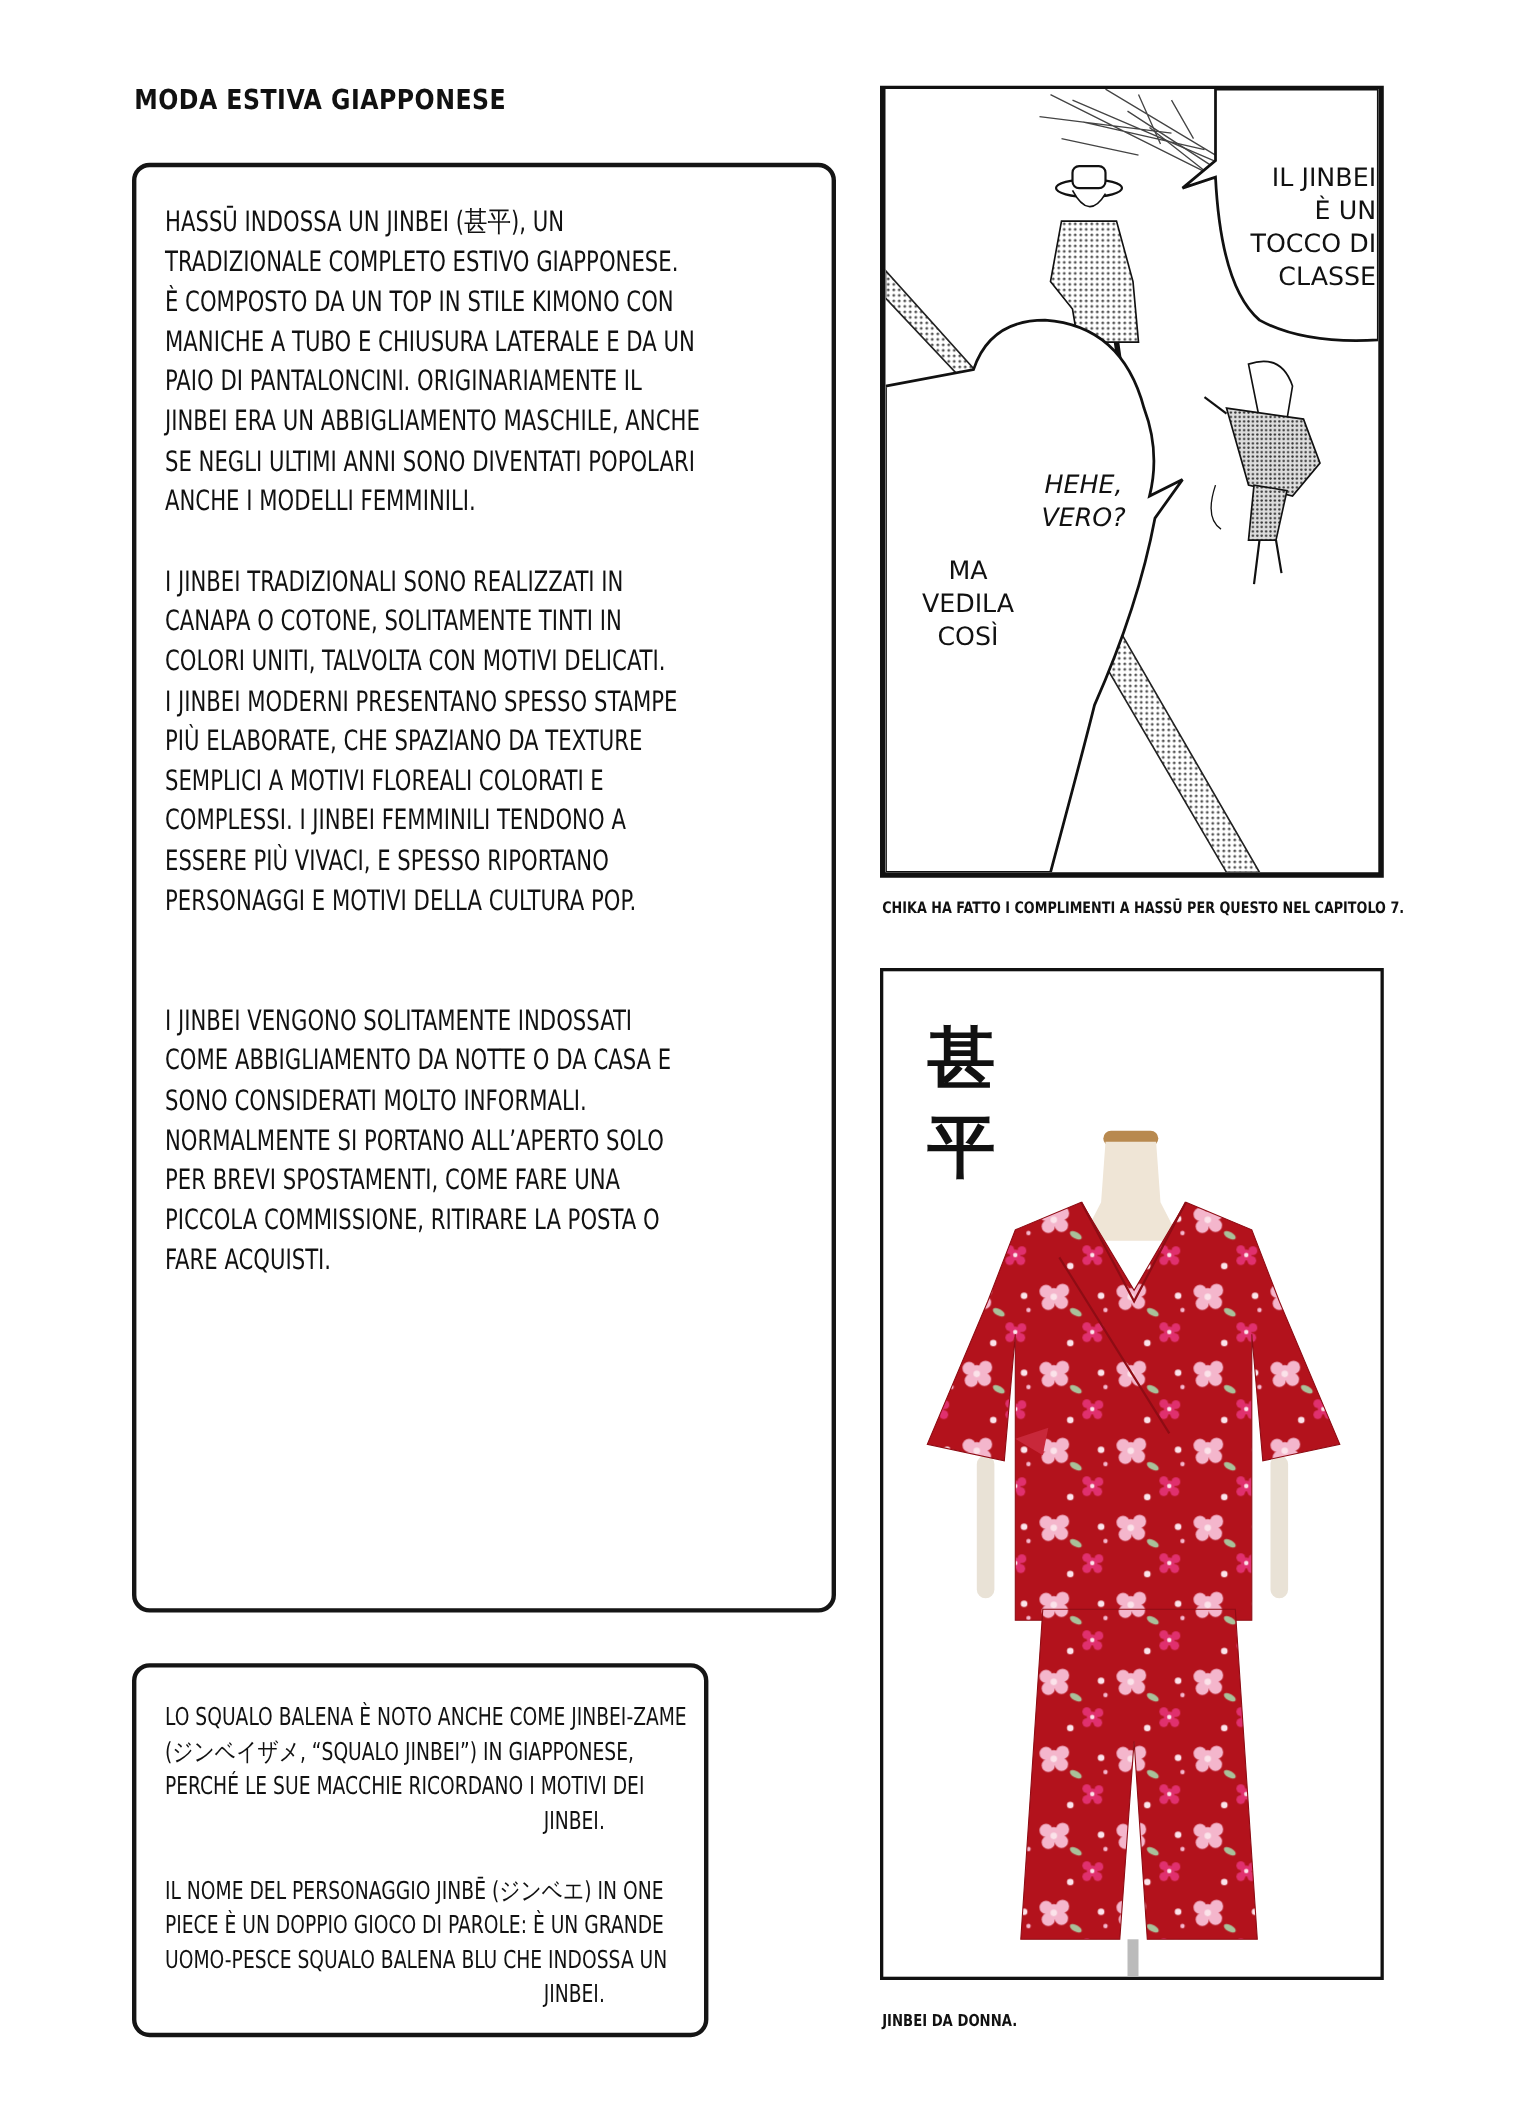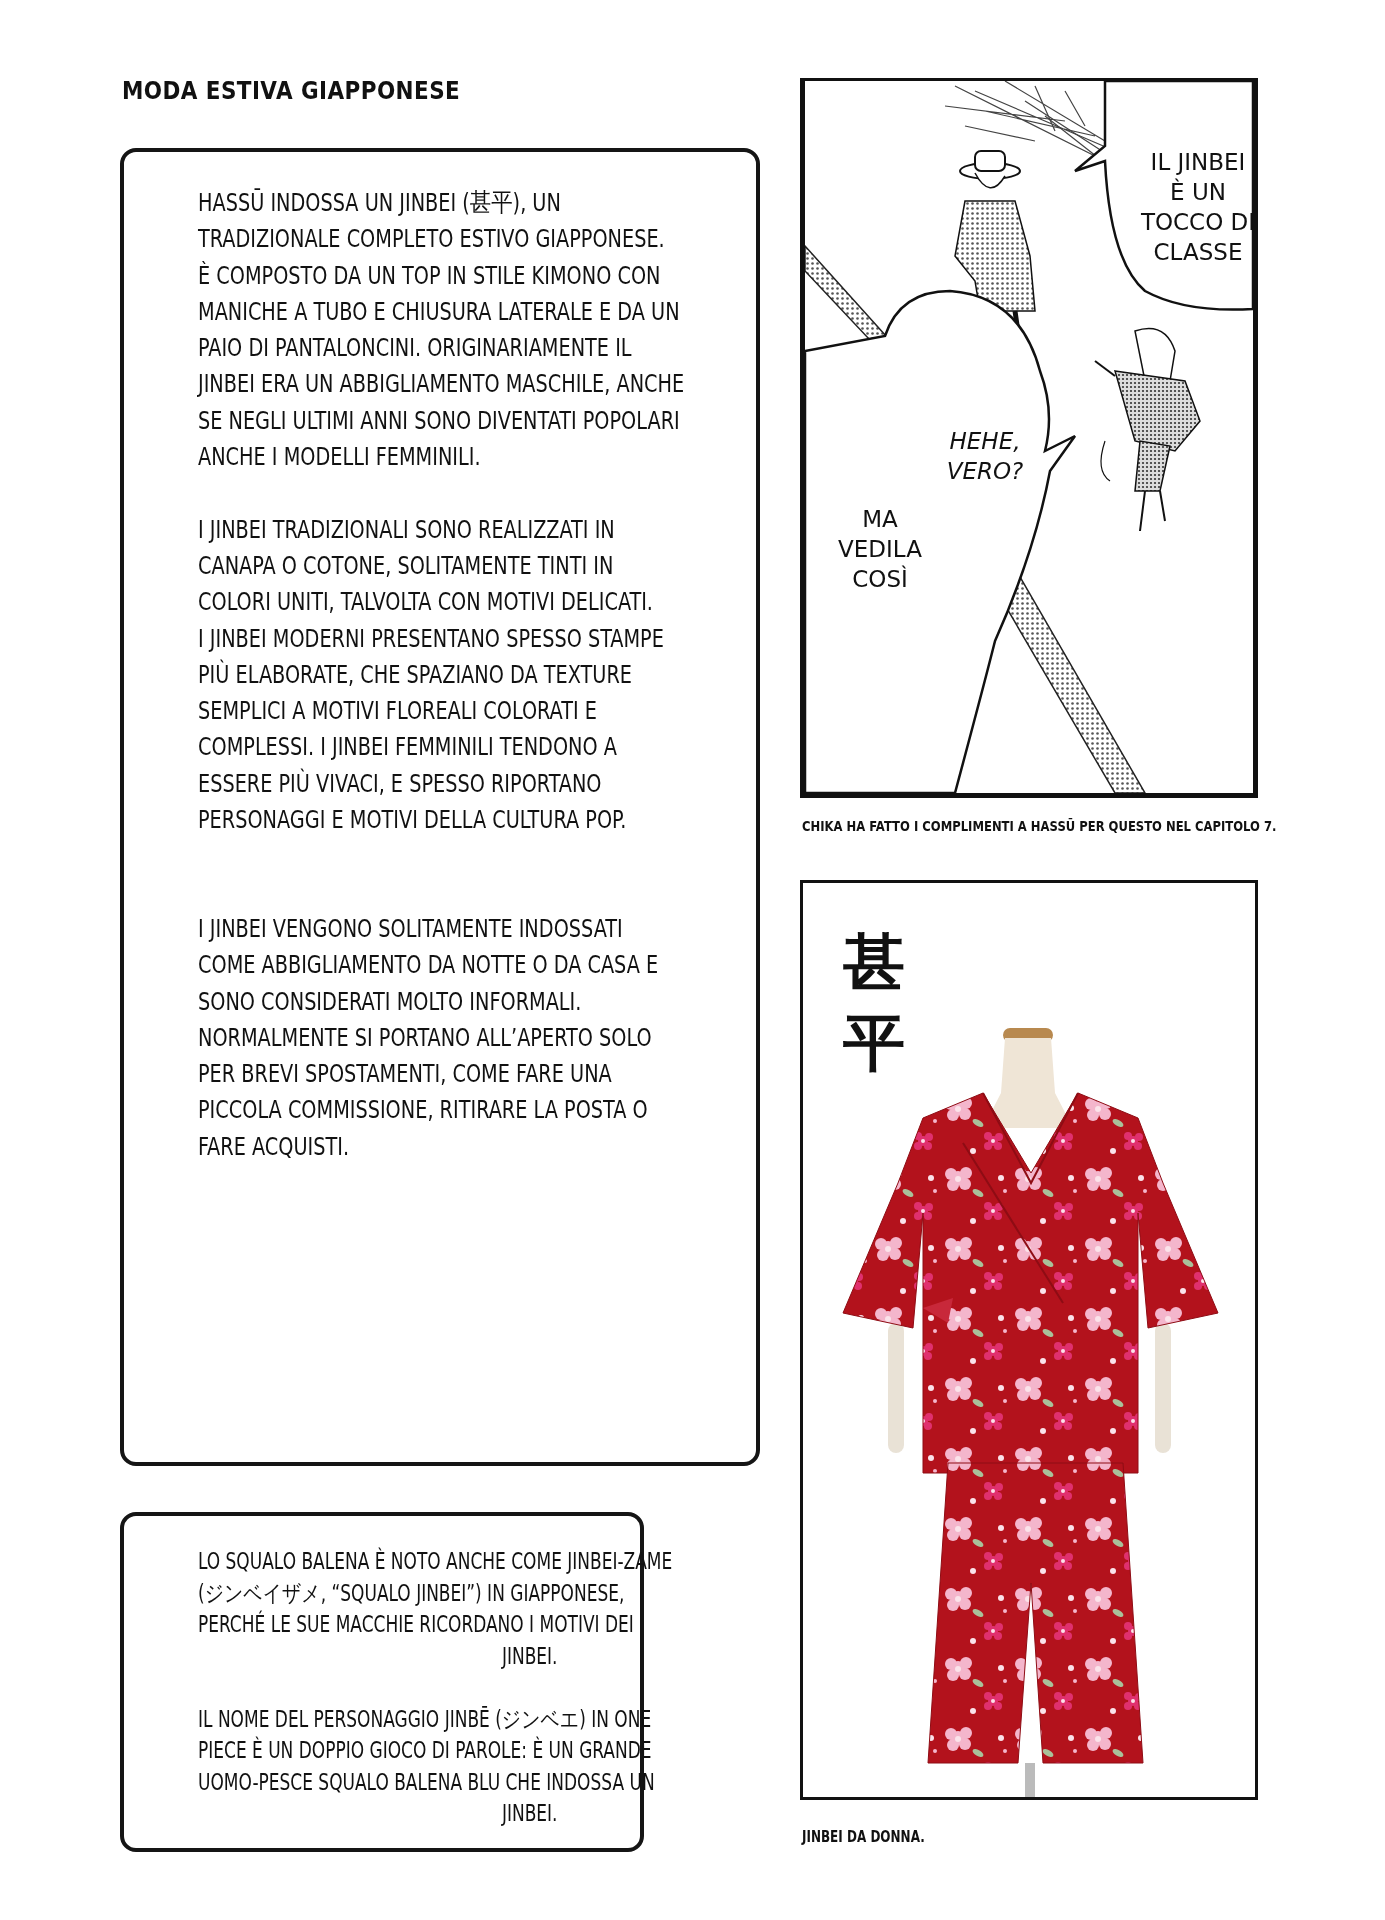--- a/index.html
+++ b/index.html
@@ -15,21 +15,21 @@
   }
   .box {
     position: absolute; box-sizing: border-box;
     border: 4px solid #151515; border-radius: 16px; background: #fff;
   }
   .box-main { left: 120px; top: 148px; width: 640px; height: 1318px; }
   .box-side { left: 120px; top: 1512px; width: 524px; height: 340px; text-align: right; }
   .txt {
     position: absolute; left: 26px; right: 14px;
     font-family: "DejaVu Sans Condensed", "DejaVu Sans", sans-serif;
-    text-transform: uppercase; color: #111; margin-left: 48px;
+    text-transform: uppercase; color: #111;
   }
   .box-main .txt { top: 32px; font-size: 25.5px; line-height: 36.3px; }
   .box-side .txt { top: 30px; font-size: 22.5px; line-height: 31.5px; }
   .line { white-space: nowrap; transform: scaleX(0.84); transform-origin: left center; }
   .gap-main { height: 36.3px; }
   .gap-side { height: 31.5px; }
 
   
   .panel {
     position: absolute; box-sizing: border-box; border: 5px solid #111; background: #fff; overflow: hidden;
@@ -151,21 +151,21 @@
       <path d="M335 360 L330 410 L355 410 L365 365 Z" fill="url(#dots2)" stroke="#111" stroke-width="1.5"></path>
       <path d="M340 410 L335 450 M355 410 L360 440" stroke="#111" stroke-width="2"></path>
       <path d="M310 295 L290 280" stroke="#111" stroke-width="2"></path>
       <path d="M300 360 Q290 390 305 400" stroke="#111" stroke-width="1.2" fill="none"></path>
     </g>
 
     <path d="M300 0 L448 0 L448 228 Q380 232 340 210 Q305 180 300 80 L270 90 L300 65 Z" fill="#fff" stroke="#111" stroke-width="2.5"></path>
 
     <path d="M0 270 L80 255 Q95 210 145 210 Q215 215 235 290 Q250 330 240 370 L270 355 L245 390 Q230 470 190 560 Q180 600 150 712 L0 712 Z" fill="#fff" stroke="#111" stroke-width="2.5"></path>
   </svg>
-  <div class="bubble-text" style="left:323px;top:66px;width:140px;">
+  <div class="bubble-text" style="left:306px;top:66px;width:140px;text-align:right;">
     <div>IL JINBEI</div>
     <div>È UN</div>
     <div>TOCCO DI</div>
     <div>CLASSE</div>
   </div>
   <div class="bubble-text" style="left:125px;top:345px;width:110px;font-style:italic;">
     <div>HEHE,</div>
     <div>VERO?</div>
   </div>
   <div class="bubble-text" style="left:25px;top:413px;width:100px;margin-top:10px;">

